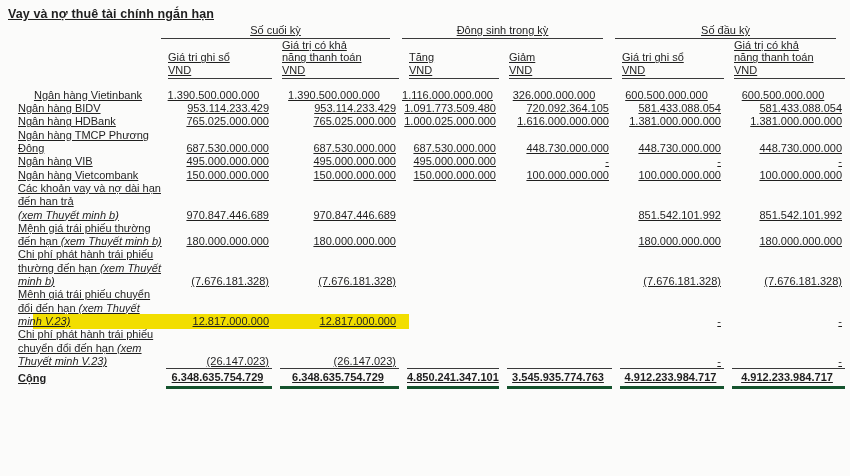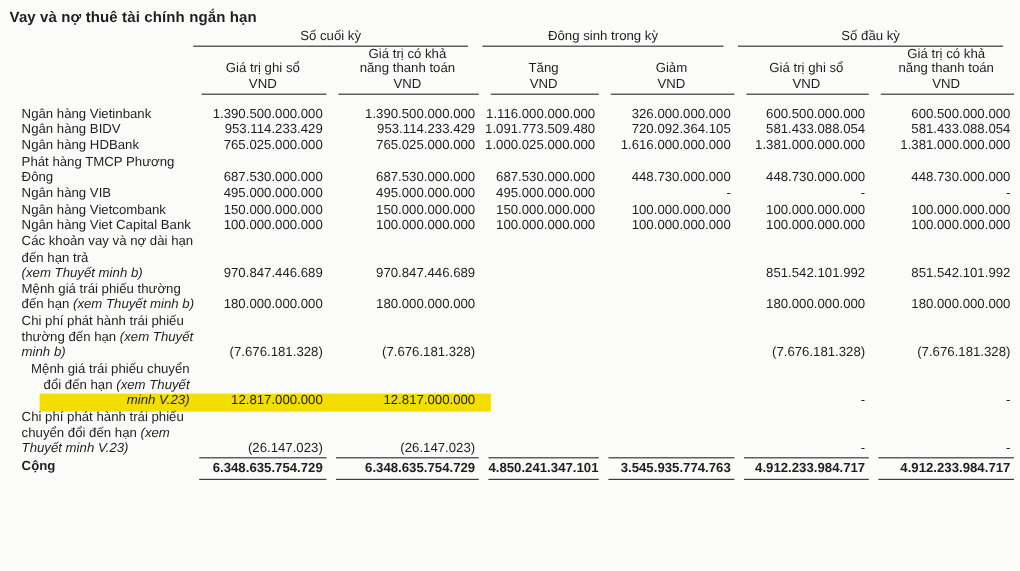--- a/index.html
+++ b/index.html
@@ -4,21 +4,21 @@
 <style>
   html,body{margin:0;padding:0;}
   body{
     width:850px;height:476px;
     background:#fbfbfa;
     color:#1f1f1f;
     font-family:"Liberation Sans", sans-serif;
     font-size:11px;
     overflow:hidden;
   }
-  #doc{position:relative;width:850px;height:364px;}
+  #doc{position:relative;width:850px;height:364px;text-decoration:underline;}
   .title{
     font-weight:bold;
     font-size:12.5px;
     padding:7px 0 0 8px;
     letter-spacing:.1px;
   }
   table{
     border-collapse:collapse;
     table-layout:fixed;
     margin:3px 0 0 10px;
@@ -32,44 +32,44 @@
     text-align:center;
     border-bottom:1.5px solid #3a3a3a;
     padding-bottom:2px;
     margin:0 9px 0 3px;
     white-space:nowrap;
   }
   
   .sline{
     margin-left:10px;
     border-bottom:1.5px solid #3a3a3a;
-    text-align:center;
+    text-align:left;
     padding:0 2px 2px 0;
     line-height:12.3px;
     white-space:nowrap;
   }
   tbody td{line-height:13.3px;}
-  tbody tr:first-child td{padding-top:10px;}
+  tbody tr:first-child td{padding-top:10px;text-align:center;}
   td.lbl{padding-left:8px;white-space:nowrap;}
   td.num{text-align:right;padding-right:3px;white-space:nowrap;}
   .it{font-style:italic;}
-  td.rel{position:relative;text-align:right;}
+  td.rel{position:relative;}
   .hl{
     position:absolute;
     left:23px;bottom:-1px;
     width:376px;height:15px;
     z-index:-1;
   }
   
   tfoot td.lbl{font-weight:bold;padding-bottom:5px;}
   .tline{
     margin-left:8px;
     border-top:1.2px solid #3a3a3a;
-    border-bottom:1px solid #14532d;
-    text-align:right;
+    border-bottom:3px solid #14532d;
+    text-align:center;
     font-weight:bold;
     padding:2px 3px 2px 0;
     line-height:13px;
     white-space:nowrap;
   }
 </style>
 </head>
 <body>
 
 <div id="doc">
@@ -149,21 +149,21 @@
           </td>
           <td class="num">765.025.000.000</td>
           <td class="num">765.025.000.000</td>
           <td class="num">1.000.025.000.000</td>
           <td class="num">1.616.000.000.000</td>
           <td class="num">1.381.000.000.000</td>
           <td class="num">1.381.000.000.000</td>
         </tr>
         <tr>
           <td class="lbl">
-            <div><span>Phát hàng TMCP Phương</span></div>
+            <div><span>Ngân hàng TMCP Phương</span></div>
             <div><span>Đông</span></div>
           </td>
           <td class="num">687.530.000.000</td>
           <td class="num">687.530.000.000</td>
           <td class="num">687.530.000.000</td>
           <td class="num">448.730.000.000</td>
           <td class="num">448.730.000.000</td>
           <td class="num">448.730.000.000</td>
         </tr>
         <tr>
@@ -183,31 +183,20 @@
           </td>
           <td class="num">150.000.000.000</td>
           <td class="num">150.000.000.000</td>
           <td class="num">150.000.000.000</td>
           <td class="num">100.000.000.000</td>
           <td class="num">100.000.000.000</td>
           <td class="num">100.000.000.000</td>
         </tr>
         <tr>
           <td class="lbl">
-            <div><span>Ngân hàng Viet Capital Bank</span></div>
-          </td>
-          <td class="num">100.000.000.000</td>
-          <td class="num">100.000.000.000</td>
-          <td class="num">100.000.000.000</td>
-          <td class="num">100.000.000.000</td>
-          <td class="num">100.000.000.000</td>
-          <td class="num">100.000.000.000</td>
-        </tr>
-        <tr>
-          <td class="lbl">
             <div><span>Các khoản vay và nợ dài hạn</span></div>
             <div><span>đến hạn trả</span></div>
             <div><span class="it">(xem Thuyết minh b)</span></div>
           </td>
           <td class="num">970.847.446.689</td>
           <td class="num">970.847.446.689</td>
           <td class="num"></td>
           <td class="num"></td>
           <td class="num">851.542.101.992</td>
           <td class="num">851.542.101.992</td>

